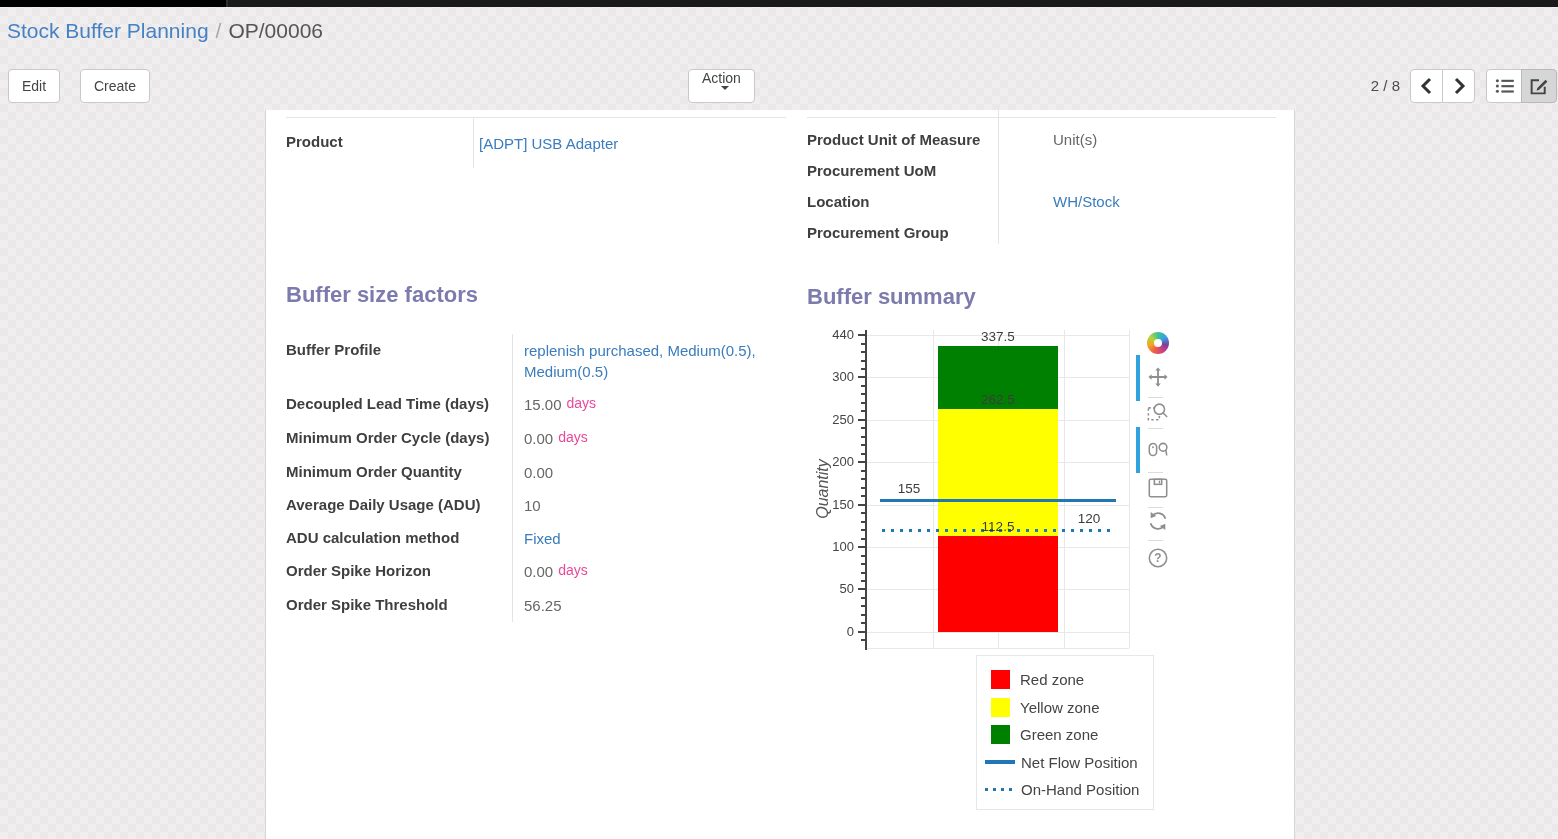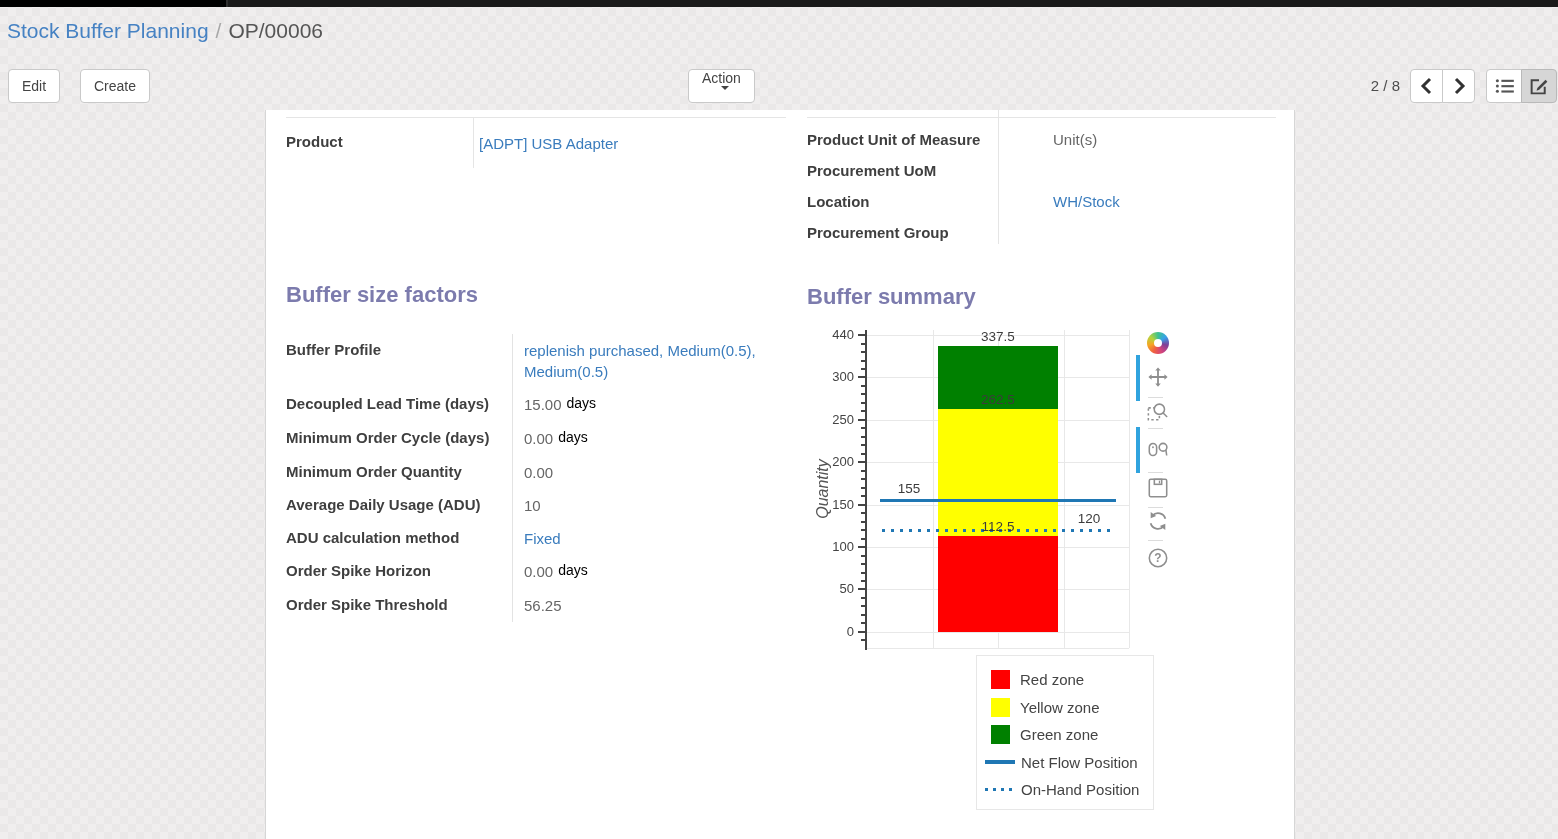--- a/index.html
+++ b/index.html
@@ -47,21 +47,21 @@
   .switch-group .gbtn { width:36px; }
   .gbtn.active { background:#d6d6d6; border-color:#b9b9b9; }
   
   .sheet {
     position:absolute; left:265px; top:110px; width:1030px; height:729px;
     background:#fff; border-left:1px solid #d6d6d6; border-right:1px solid #d6d6d6;
   }
   .flabel { font-size:15px; font-weight:bold; color:#3f3f3f; }
   .fvalue { font-size:15px; color:#666; }
   .link { color:#3a7cbd; cursor:pointer; text-decoration:none; }
-  .sfx { position:relative; top:-2px; margin-left:5px; color:#000000; font-size:14px; }
+  .sfx { position:relative; top:-2px; margin-left:5px; color:#ec4899; font-size:14px; }
   
   .group { position:absolute; }
   .plt { left:20px; top:7px; width:500px; border-top:1px solid #e5e5e5; height:55px; }
   .plt .gsep { position:absolute; left:187px; top:0; width:1px; height:50px; background:#e5e5e5; }
   .plt .flabel { position:absolute; left:0; top:15px; }
   .plt .fvalue { position:absolute; left:193px; top:17px; }
   .prt { left:541px; top:0; width:469px; height:140px; }
   .prt .gtop { position:absolute; left:0; top:7px; width:469px; height:1px; background:#e5e5e5; }
   .prt .gsep { position:absolute; left:191px; top:0; width:1px; height:134px; background:#e5e5e5; }
   .prt .rows { position:absolute; left:0; top:15px; width:469px; }

